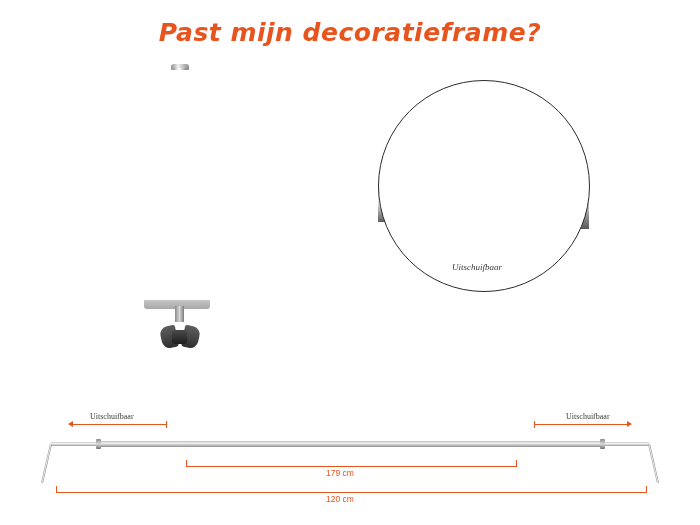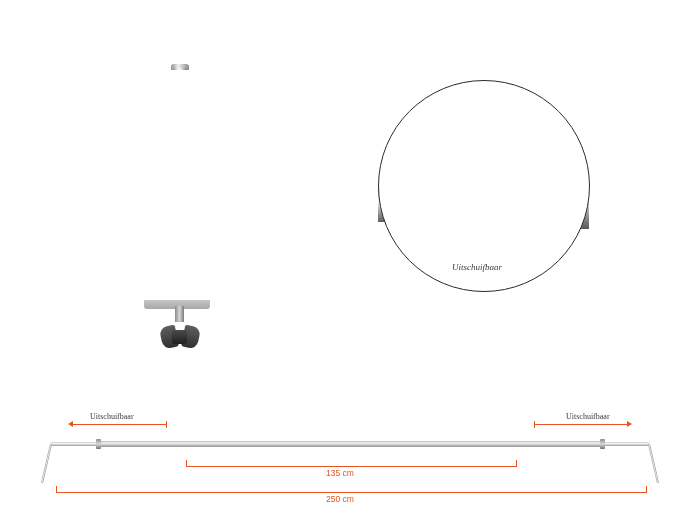--- a/index.html
+++ b/index.html
@@ -277,20 +277,21 @@
     border-radius: 1px;
   }
   .rod-joint.l { left: 96px; }
   .rod-joint.r { left: 600px; }
 </style>
 </head>
 <body>
 
 <div id="page">
 
+  <div class="title">Past mijn decoratieframe?</div>
 
   <div>
     <div class="clamp-rod-cap"></div>
     <div class="clamp-rod"></div>
     <div class="clamp-block-top"></div>
     <div class="clamp-block"></div>
     <div class="clamp-body"></div>
     <div class="clamp-screw"></div>
     <div class="clamp-foot"></div>
     <div class="clamp-knob-stem"></div>
@@ -336,20 +337,20 @@
   <div class="tick-v" style="left:166px; top:421px;"></div>
 
   <div class="ann ann-dark" style="left:566px; top:411px; font-size:8px;">Uitschuifbaar</div>
   <div class="oline-h" style="left:534px; top:424px; width:94px;"></div>
   <div class="arr arr-r" style="left:627px; top:421px;"></div>
   <div class="tick-v" style="left:534px; top:421px;"></div>
 
   <div class="oline-h" style="left:186px; top:466px; width:330px;"></div>
   <div class="tick-v" style="left:186px; top:460px;"></div>
   <div class="tick-v" style="left:516px; top:460px;"></div>
-  <div class="ann" style="left:326px; top:468px; font-size:8.5px;">135 cm</div>
+  <div class="ann" style="left:326px; top:468px; font-size:8.5px;">179 cm</div>
 
   <div class="oline-h" style="left:56px; top:492px; width:590px;"></div>
   <div class="tick-v" style="left:56px; top:486px;"></div>
   <div class="tick-v" style="left:646px; top:486px;"></div>
-  <div class="ann" style="left:326px; top:494px; font-size:8.5px;">250 cm</div>
+  <div class="ann" style="left:326px; top:494px; font-size:8.5px;">120 cm</div>
 
 </div>
 
 </body></html>

